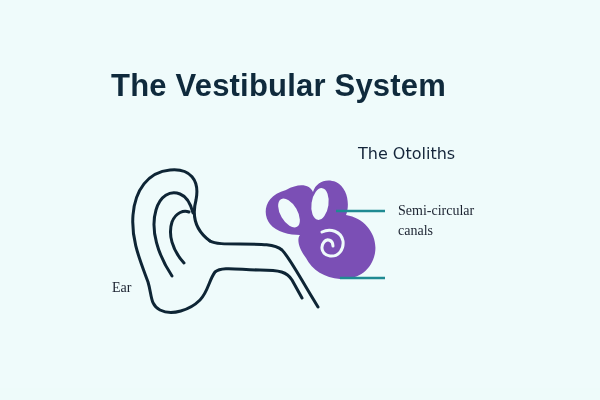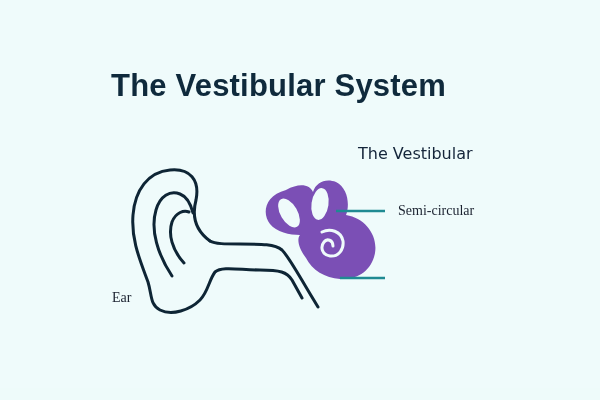--- a/index.html
+++ b/index.html
@@ -39,35 +39,35 @@
     }
     .label {
       position: absolute;
       font-family: Liberation Serif, serif;
       font-size: 14px;
       color: #1b2230;
       line-height: 20px;
     }
     .lbl-canals { left: 398px; top: 201px; width: 110px; }
     .lbl-otoliths { left: 398px; top: 268px; }
-    .lbl-ear { left: 112px; top: 278px; margin-top: 10px; }
+    .lbl-ear { left: 112px; top: 278px; }
     svg#art {
       position: absolute;
       left: 0;
       top: 0;
     }
   </style>
 </head>
 <body>
 
 <div id="stage">
 
   <h1 class="title">The Vestibular System</h1>
 
-  <div class="subtitle">The Vestibular</div>
+  <div class="subtitle">The Otoliths</div>
 
   <svg id="art" width="600" height="400" viewBox="0 0 600 400">
 
     <g fill="none" stroke="#0e2535" stroke-width="3" stroke-linecap="round" stroke-linejoin="round">
       <path d="M210,241 C195,230 192,215 196,200 C200,180 190,168 170,170 C148,172 135,190 133,215 C131,240 140,260 148,282 C152,295 150,305 160,310 C172,316 190,310 200,300 C208,292 209,280 215,272 C222,266 240,270 260,270 C280,270 287,272 292,280 L302,298"></path>
       <path d="M210,241 C215,244 225,244 240,244 C262,244 275,244 282,250 C290,258 300,278 318,307"></path>
       <path d="M172,276 C158,255 150,230 156,210 C160,196 170,190 180,194 C188,197 191,205 193,213"></path>
       <path d="M184,263 C172,250 168,234 172,222 C176,212 184,210 189,212"></path>
     </g>
 
@@ -77,18 +77,19 @@
       <ellipse cx="320" cy="204" rx="8.5" ry="16" transform="rotate(8 320 204)" fill="#effbfb"></ellipse>
       <path fill="none" stroke="#effbfb" stroke-width="3" stroke-linecap="round" d="M333,246 C333,240 327,238 324,242 C320,247 322,255 330,256 C339,257 344,249 343,241 C341,231 330,228 322,232"></path>
     </g>
 
     <line x1="336" y1="211" x2="385" y2="211" stroke="#1f8a92" stroke-width="2.5"></line>
     <line x1="340" y1="278" x2="385" y2="278" stroke="#1f8a92" stroke-width="2.5"></line>
   </svg>
 
   <div class="label lbl-canals">
     <div>Semi-circular</div>
+    <div>canals</div>
   </div>
 
 
   <div class="label lbl-ear">Ear</div>
 
 </div>
 
 </body></html>

